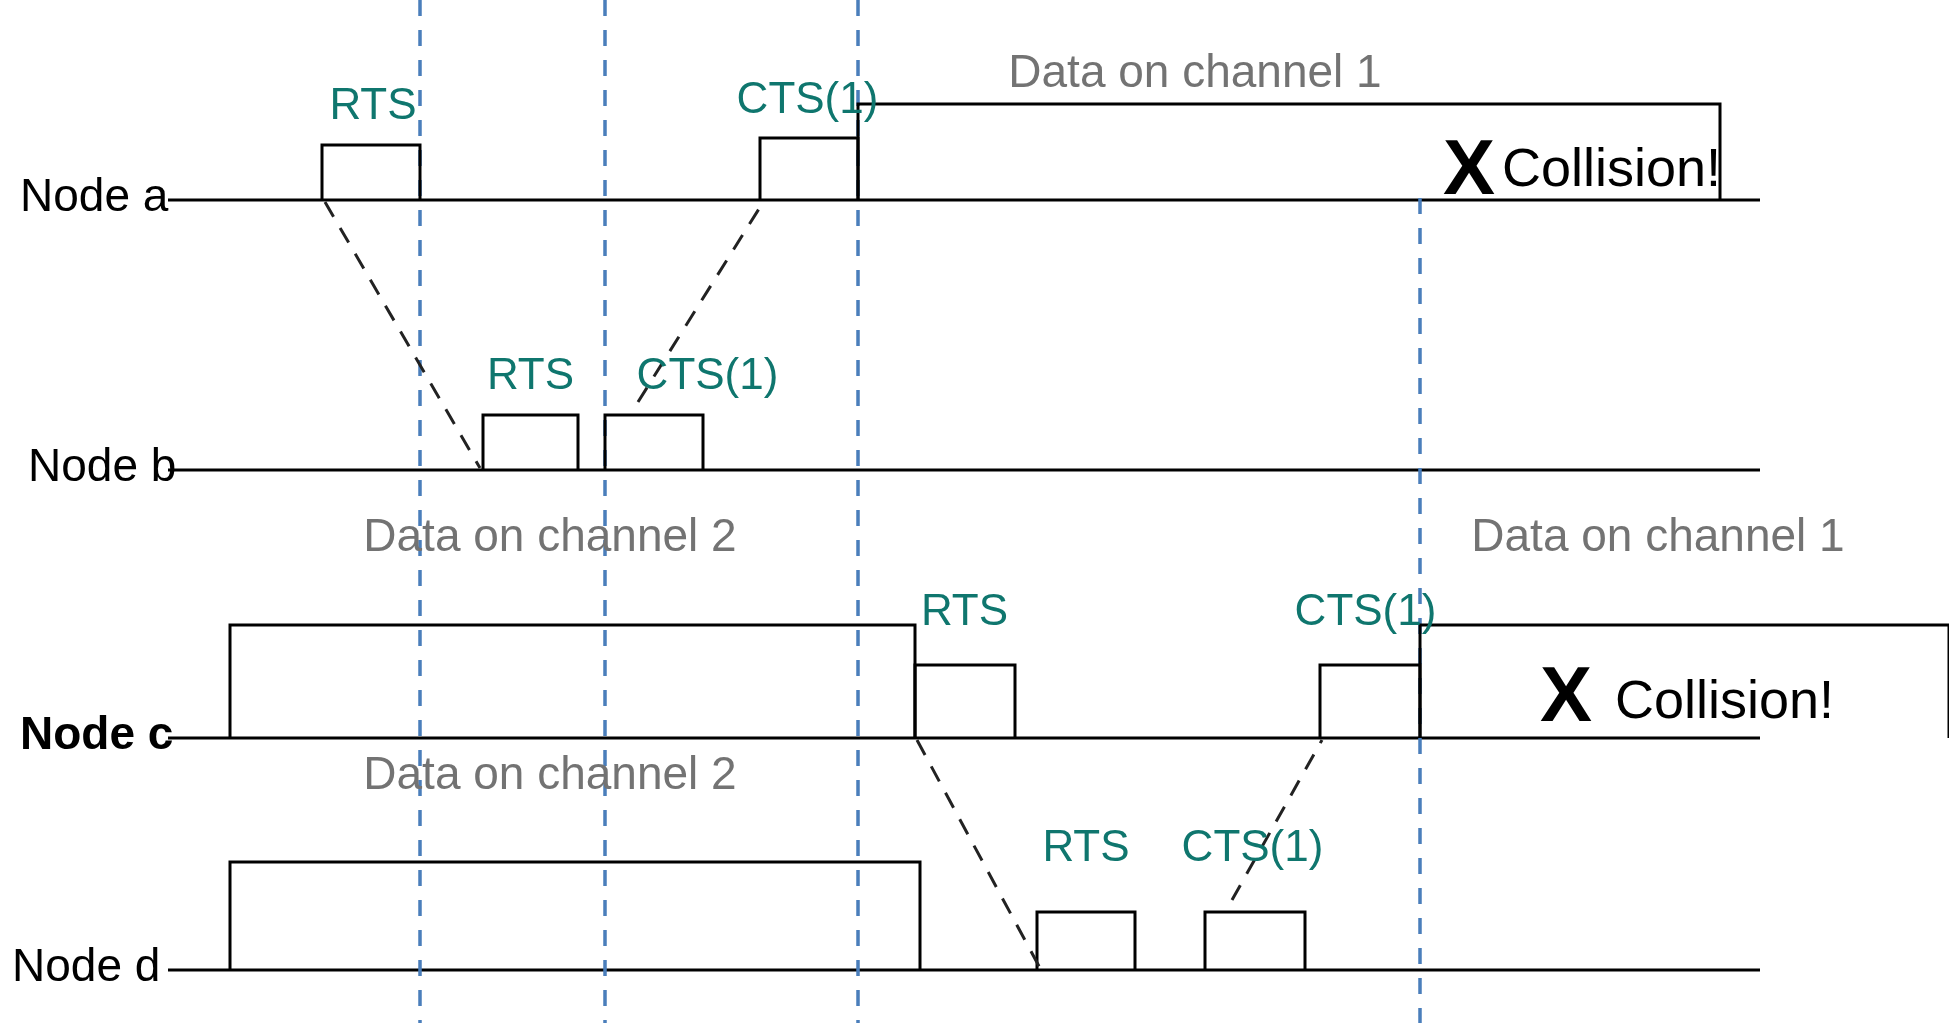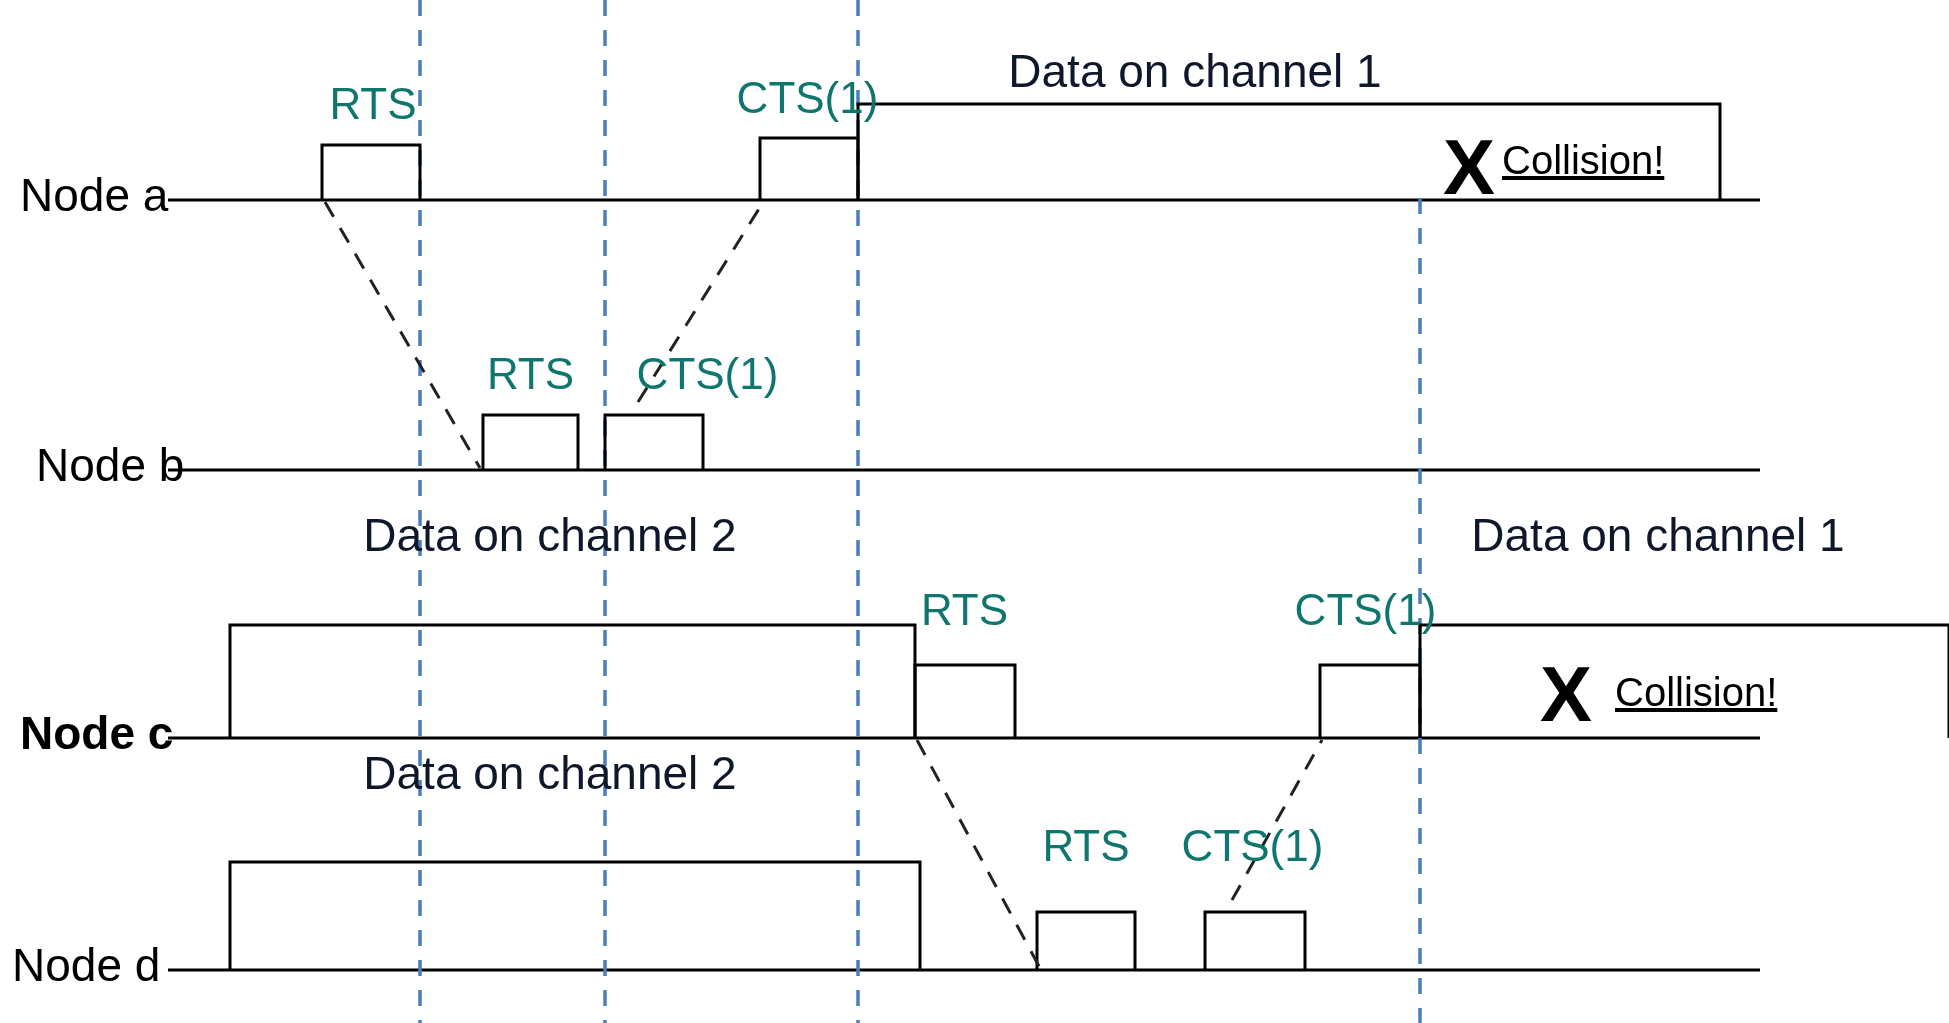--- a/index.html
+++ b/index.html
@@ -37,33 +37,32 @@
     font-size: 44px;
     color: #0f766e;
     white-space: nowrap;
     line-height: 1;
     text-align: center;
     font-family: "Liberation Sans", sans-serif;
   }
   .wide-label {
     position: absolute;
     font-size: 46px;
-    color: #0f172a;
+    color: #737373;
     white-space: nowrap;
     line-height: 1;
     font-family: "Liberation Sans", sans-serif;
   }
   .collision-label {
     position: absolute;
-    font-size: 40px;
+    font-size: 54px;
     color: #000000;
     white-space: nowrap;
     line-height: 1;
     font-family: "Liberation Sans", sans-serif;
-    text-decoration: underline;
   }
   .x-mark {
     position: absolute;
     font-size: 78px;
     font-weight: bold;
     color: #000000;
     line-height: 1;
     font-family: "Liberation Sans", sans-serif;
   }
 </style>
@@ -102,21 +101,21 @@
     <g id="arrows">
         <line x1="325" y1="202" x2="480" y2="468" stroke="#222222" stroke-width="3" stroke-dasharray="17 13"></line>
         <line x1="638" y1="402" x2="762" y2="204" stroke="#222222" stroke-width="3" stroke-dasharray="17 13"></line>
         <line x1="917" y1="740" x2="1040" y2="968" stroke="#222222" stroke-width="3" stroke-dasharray="17 13"></line>
         <line x1="1232" y1="900" x2="1322" y2="740" stroke="#222222" stroke-width="3" stroke-dasharray="17 13"></line>
       </g>
   </svg>
 
   <div id="node-labels">
       <div class="node-label" style="left: 8px; top: 172px;">Node a</div>
-      <div class="node-label" style="left: 24px; top: 442px;">Node b</div>
+      <div class="node-label" style="left: 16px; top: 442px;">Node b</div>
       <div class="node-label" style="left: 8px; top: 710px; font-weight: bold;">Node c</div>
       <div class="node-label" style="left: 0; top: 942px;">Node d</div>
     </div>
 
   <div id="frame-labels">
       <div class="box-label" style="left: 324px; top: 82px; width: 98px; text-align: center;">RTS</div>
       <div class="box-label" style="left: 700px; top: 76px; width: 215px; text-align: center;">CTS(1)</div>
       <div class="wide-label" style="left: 980px; top: 48px; width: 430px; text-align: center;">Data on channel 1</div>
       <div class="box-label" style="left: 483px; top: 352px; width: 95px; text-align: center;">RTS</div>
       <div class="box-label" style="left: 600px; top: 352px; width: 215px; text-align: center;">CTS(1)</div>

